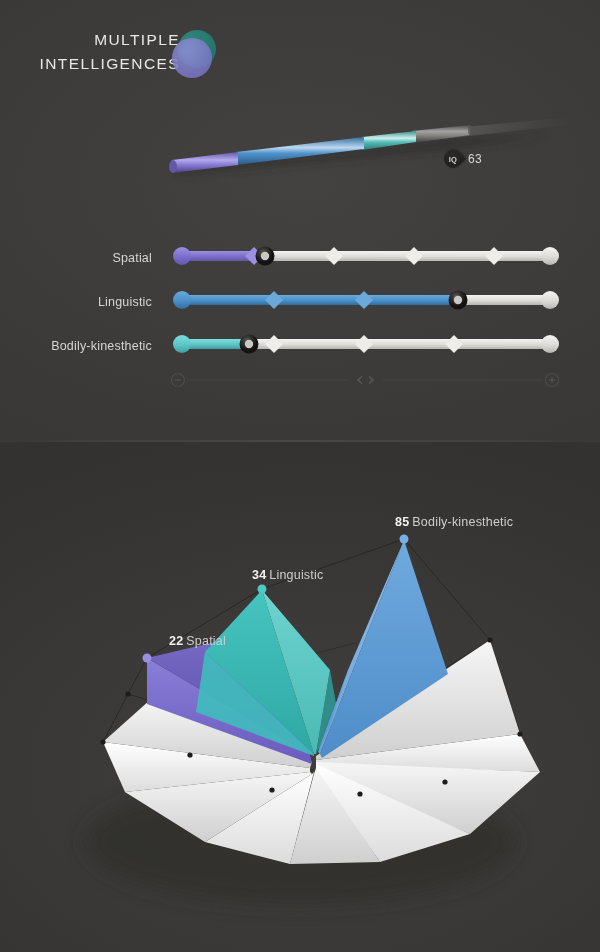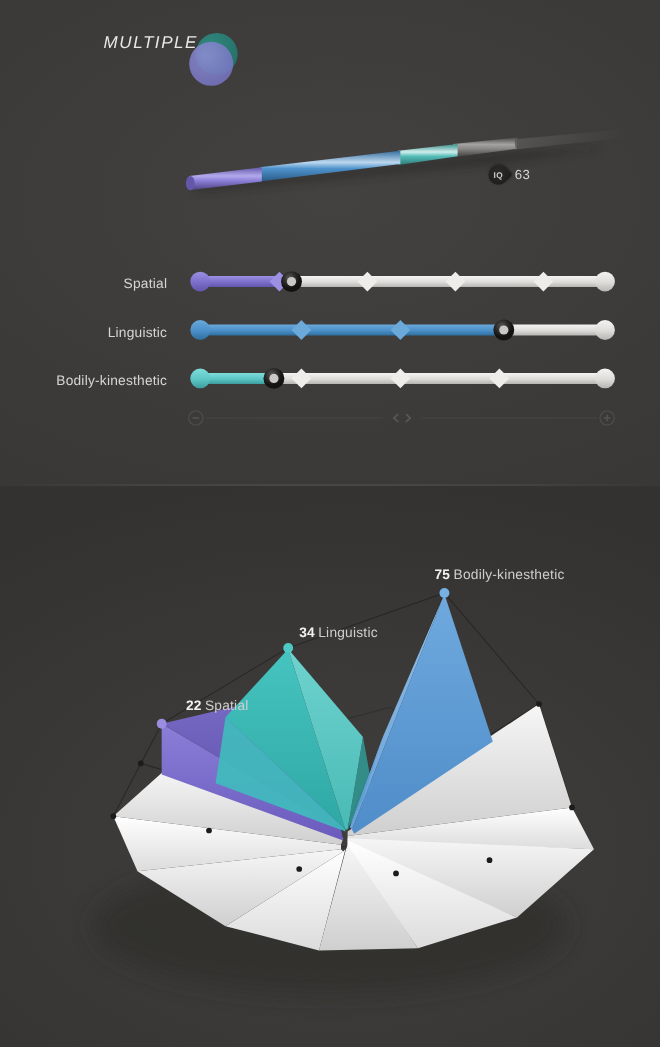--- a/index.html
+++ b/index.html
@@ -15,21 +15,21 @@
     background:
       radial-gradient(ellipse 700px 420px at 300px 180px, #434240 0%, #3b3a38 55%, #363533 100%);
     font-family: "Liberation Sans", sans-serif;
     -webkit-font-smoothing: antialiased;
   }
 
   
   .header {
     position: absolute;
     left: 0; top: 0;
-    width: 600px; height: 100px; font-style: italic;
+    width: 600px; height: 100px;
   }
   .title {
     position: absolute;
     left: 30px; top: 28px;
     width: 150px;
     text-align: right;
     color: #e9e8e6;
     font-size: 15.5px;
     letter-spacing: 1.4px;
     line-height: 24px;
@@ -164,31 +164,32 @@
     font-size: 12.5px;
     letter-spacing: .2px;
     color: #cfcecb;
   }
   .peak-label b {
     color: #f2f1ef;
     font-weight: 700;
     margin-right: 3px;
   }
   .lbl-spatial { left: 133px; top: 634px; margin-left: 36px; }
-  .lbl-ling    { left: 272px; top: 568px; }
+  .lbl-ling    { left: 252px; top: 568px; }
   .lbl-bodily  { left: 395px; top: 515px; }
 </style>
 </head>
 <body>
 
 <div id="app">
 
   <div class="header">
     <div class="title">
       <span class="ln">MULTIPLE</span>
+      <span class="ln">INTELLIGENCES</span>
     </div>
     <div class="logo">
       <div class="c1"></div>
       <div class="c2"></div>
     </div>
   </div>
 
   <div class="rod-wrap">
     <svg width="420" height="80" viewBox="0 0 420 80">
       <defs>
@@ -465,16 +466,16 @@
     </svg>
   </div>
 
   <div class="peak-label lbl-spatial">
     <b>22</b><span>Spatial</span>
   </div>
   <div class="peak-label lbl-ling">
     <b>34</b><span>Linguistic</span>
   </div>
   <div class="peak-label lbl-bodily">
-    <b>75</b><span>Bodily-kinesthetic</span>
+    <b>85</b><span>Bodily-kinesthetic</span>
   </div>
 
 </div>
 
 </body></html>

